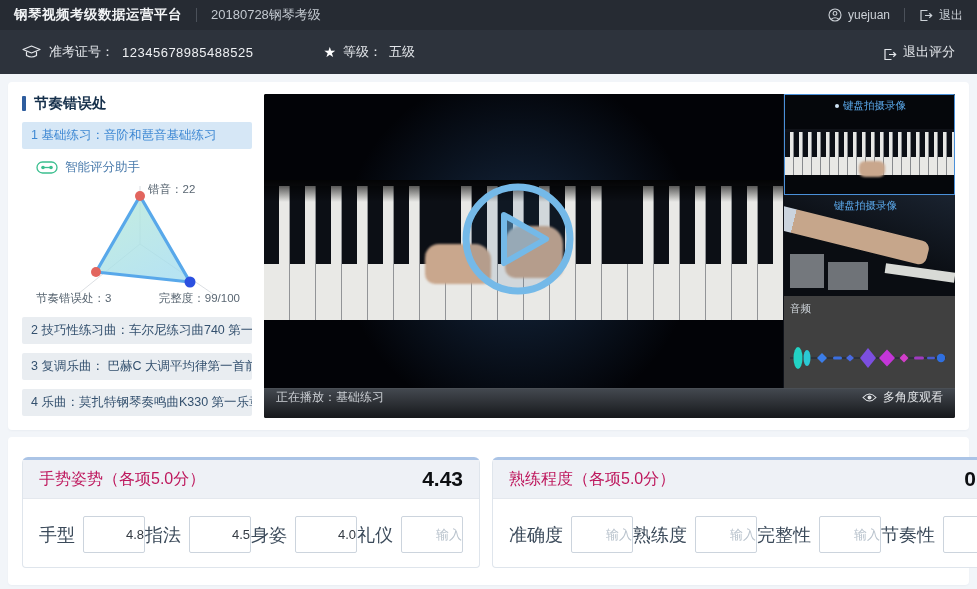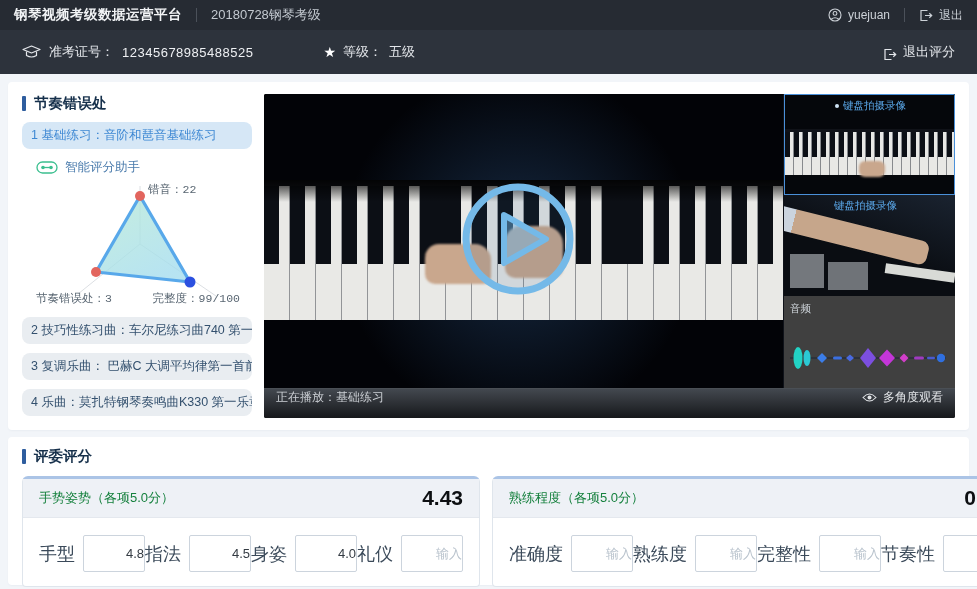--- a/index.html
+++ b/index.html
@@ -25,26 +25,26 @@
 
   
   .main-card { margin:8px 8px 0 8px; background:#fff; border-radius:4px; padding:12px 14px; display:flex; height:348px; box-shadow:0 1px 2px rgba(20,40,80,.04); }
   .bottom-card { margin:7px 8px 6px 8px; background:#fff; border-radius:4px; padding:10px 14px 12px; height:148px; box-shadow:0 1px 2px rgba(20,40,80,.04); }
 
   .sec-title { display:flex; align-items:center; gap:8px; font-size:14.5px; font-weight:bold; color:#16304b; }
   .sec-title .bar { width:4px; height:15px; background:#2e5d9e; border-radius:1px; }
 
   
   .sidebar { width:230px; flex:0 0 230px; display:flex; flex-direction:column; }
-  .song-item { height:27px; line-height:27px; border-radius:8px; background:#e9edf1; color:#33506e; font-size:12.5px; padding:0 9px; margin-top:9px; white-space:nowrap; overflow:hidden; cursor:pointer; }
+  .song-item { height:27px; line-height:27px; border-radius:2px; background:#e9edf1; color:#33506e; font-size:12.5px; padding:0 9px; margin-top:9px; white-space:nowrap; overflow:hidden; cursor:pointer; }
   .song-item.active { background:#d6e7f6; color:#3e88d3; }
   .assistant { display:flex; align-items:center; gap:7px; margin:10px 0 2px 14px; font-size:12.5px; color:#4a7bac; cursor:pointer; }
 
   .radar-wrap { position:relative; height:128px; margin-top:2px; }
-  .radar-label { position:absolute; font-size:11.5px; color:#596672; white-space:nowrap;font-family:Liberation Mono, monospace; }
+  .radar-label { position:absolute; font-size:11.5px; color:#596672; white-space:nowrap; }
   .rl-top { top:2px; left:126px; }
   .rl-bl { bottom:2px; left:14px; }
   .rl-br { bottom:2px; right:12px; }
 
   
   .video-shell { flex:1; margin-left:12px; background:#000; display:flex; flex-direction:column; border-radius:2px; overflow:hidden; }
   .video-main-row { flex:1; display:flex; min-height:0; }
   .video-area { flex:1; position:relative; background:#020307; overflow:hidden; }
   .video-area .glow { position:absolute; inset:0; background:radial-gradient(circle at 49% 52%, rgba(55,105,165,.38), rgba(10,20,35,0) 58%); }
 
@@ -79,21 +79,21 @@
   .sheet { position:absolute; left:6px; bottom:8px; width:34px; height:34px; background:#8f9498; opacity:.8; }
   .sheet2 { position:absolute; left:44px; bottom:6px; width:40px; height:28px; background:#9aa0a4; opacity:.7; }
   .audio-box { flex:1; position:relative; background:#404040; }
   .audio-label { position:absolute; top:6px; left:6px; font-size:10.5px; color:#cfd5db; }
   .waveform { position:absolute; left:4px; top:44px; }
 
   
   .score-row { display:flex; gap:12px; margin-top:10px; }
   .score-card { flex:1; border:1px solid #dfe5ec; border-top:3px solid #abc4e6; border-radius:6px 6px 4px 4px; background:#fff; }
   .score-head { display:flex; justify-content:space-between; align-items:center; background:#eef1f6; padding:7px 16px; border-bottom:1px solid #e4e8ee; }
-  .score-head .t { font-size:13px; color:#15803d; }
+  .score-head .t { font-size:16px; color:#be185d; }
   .score-head .total { font-size:21px; font-weight:bold; color:#0d0f12; }
   .score-body { display:flex; align-items:center; justify-content:space-between; padding:17px 16px 14px; }
   .field { display:flex; align-items:center; gap:8px; }
   .field label { font-size:18px; color:#3b4a5a; white-space:nowrap; }
   .field input { width:62px; height:37px; border:1px solid #ccd4dd; border-radius:2px; text-align:right; font-size:13px; color:#343b43; background:#fff; outline:none; font-family:inherit; }
   .field input::placeholder { color:#b9c3cd; }
 </style>
 </head>
 <body>
 
@@ -260,24 +260,20 @@
           <path d="M1 5.5 Q7.5 -1.5 14 5.5 Q7.5 12.5 1 5.5 Z" fill="none" stroke="#e2e5e8" stroke-width="1.1"></path>
           <circle cx="7.5" cy="5.5" r="2" fill="#e2e5e8"></circle>
         </svg>
         <span>多角度观看</span>
       </span>
     </div>
   </div>
 </div>
 
 <div class="bottom-card">
-  <div class="sec-title">
-    <span class="bar"></span>
-    <span>评委评分</span>
-  </div>
 
   <div class="score-row">
 
     <div class="score-card">
       <div class="score-head">
         <span class="t">手势姿势（各项5.0分）</span>
         <span class="total">4.43</span>
       </div>
       <div class="score-body">
         <span class="field">

